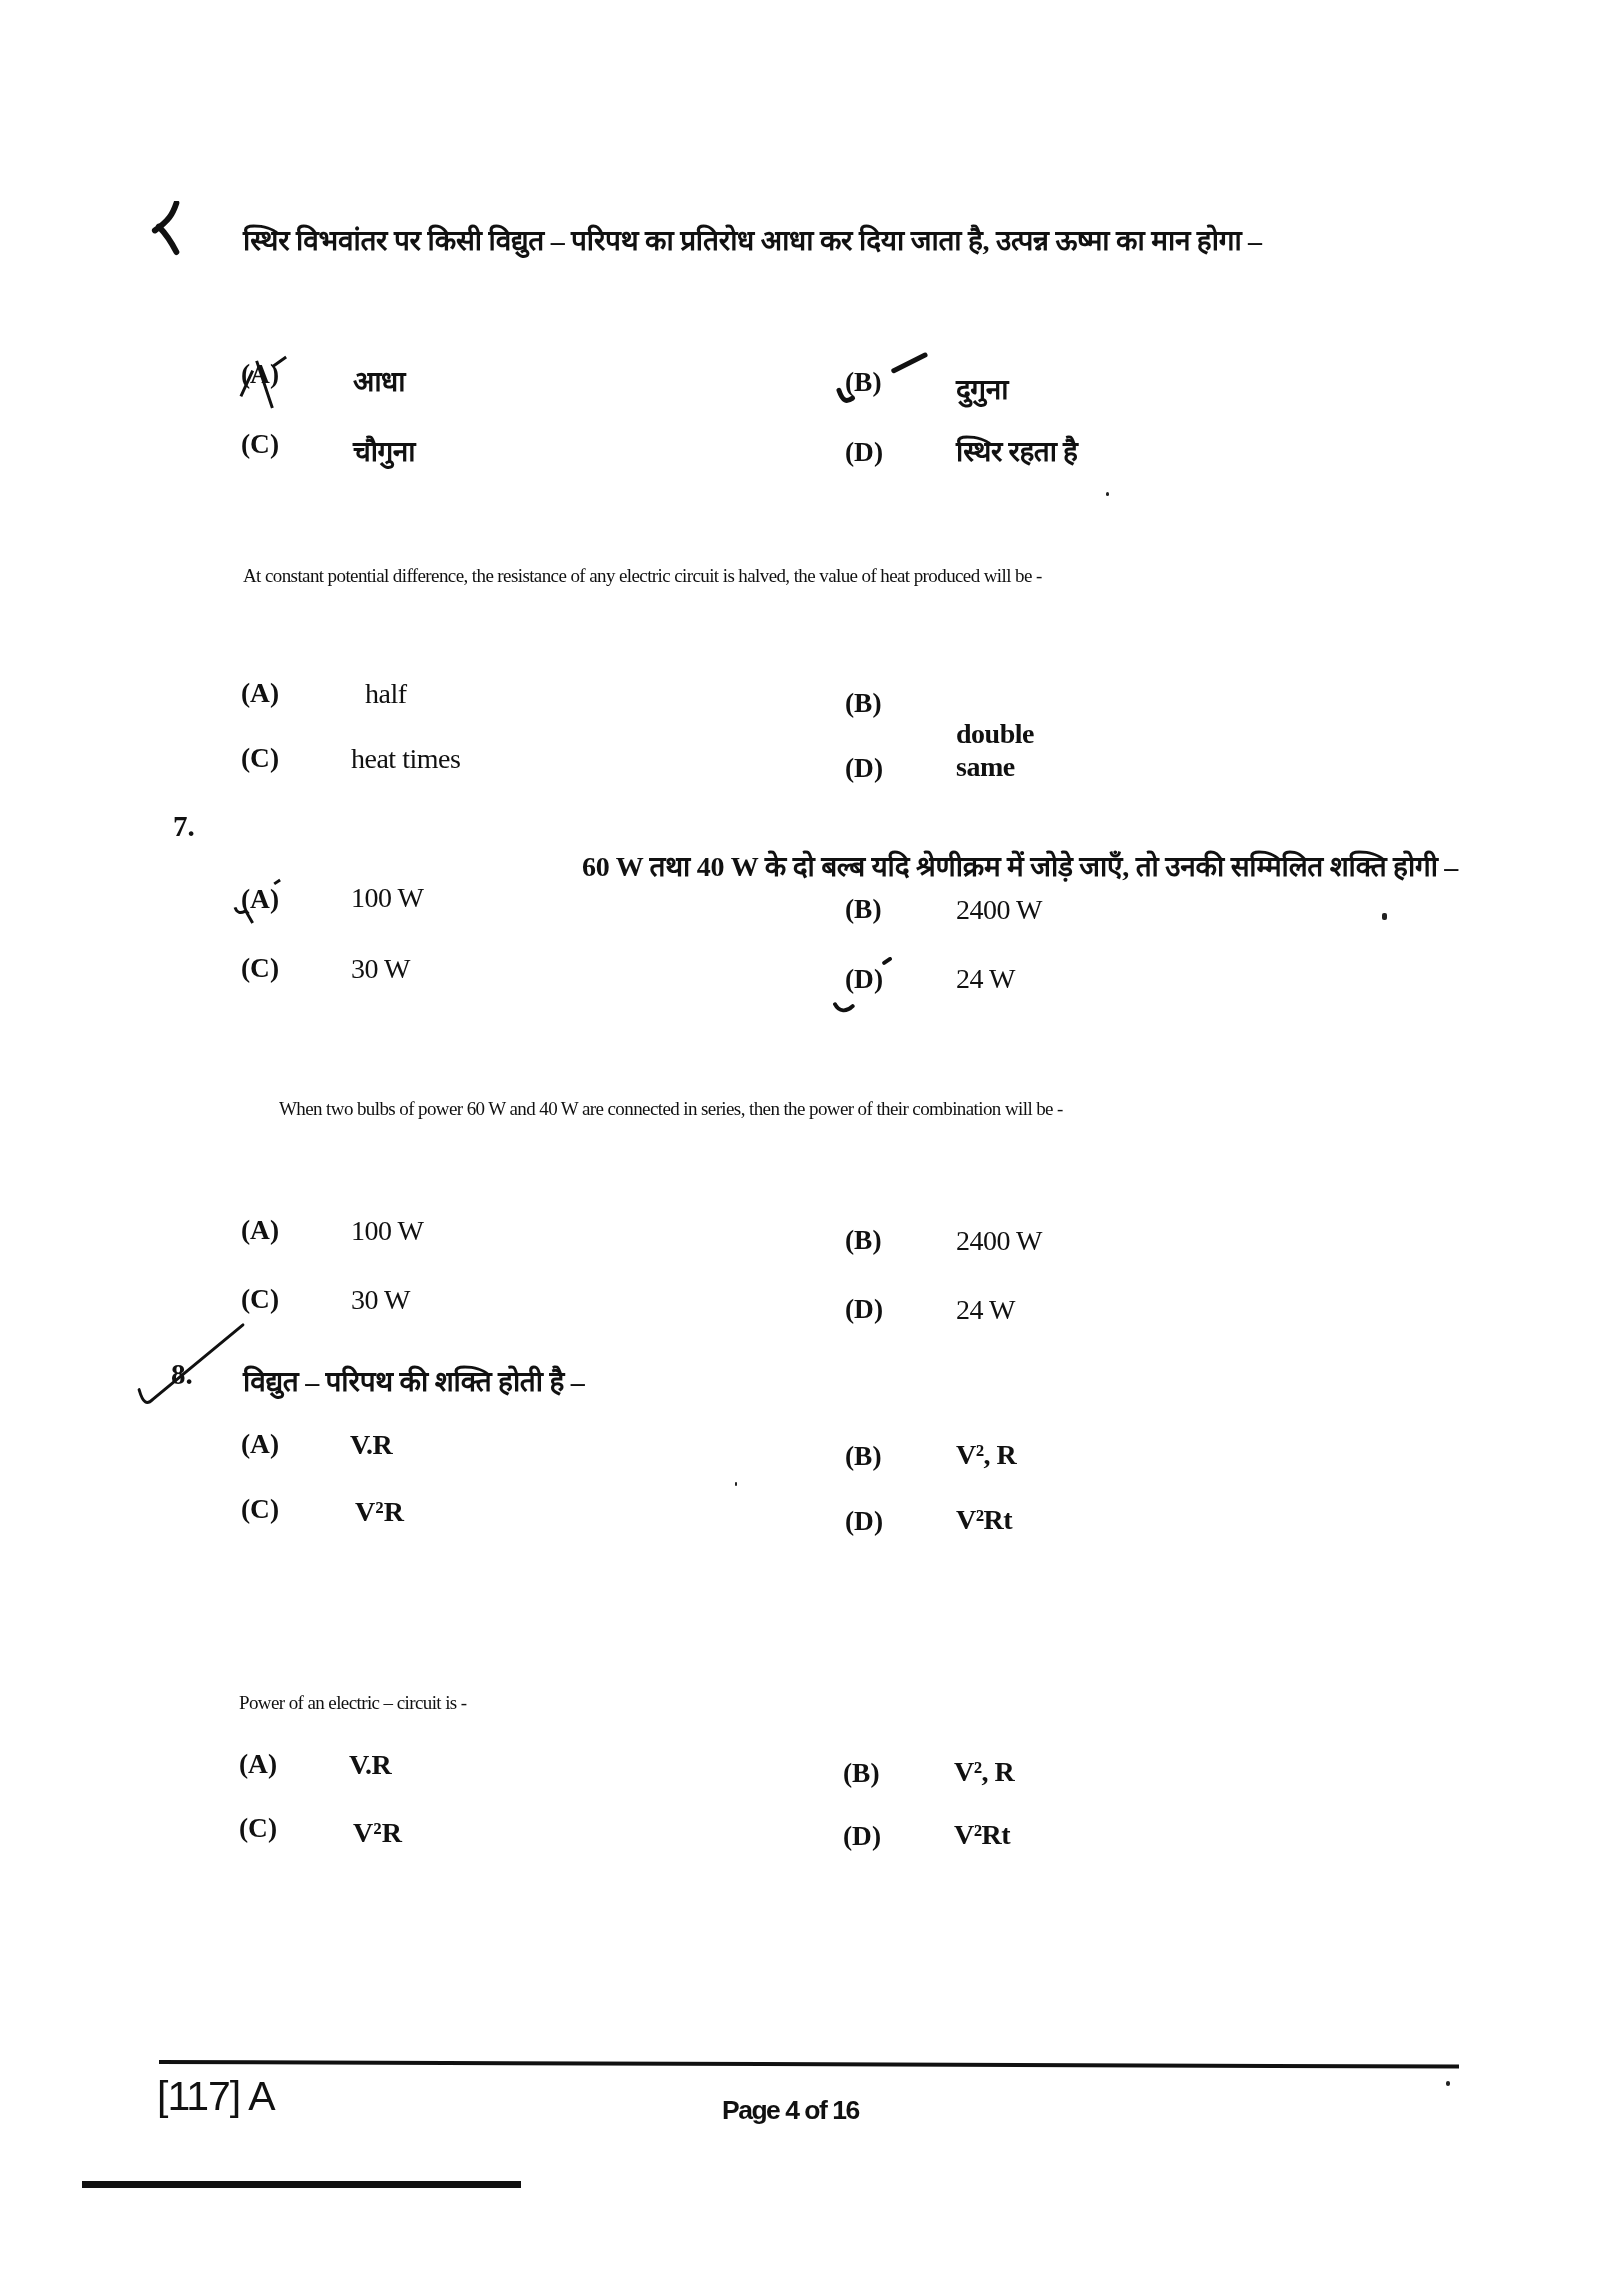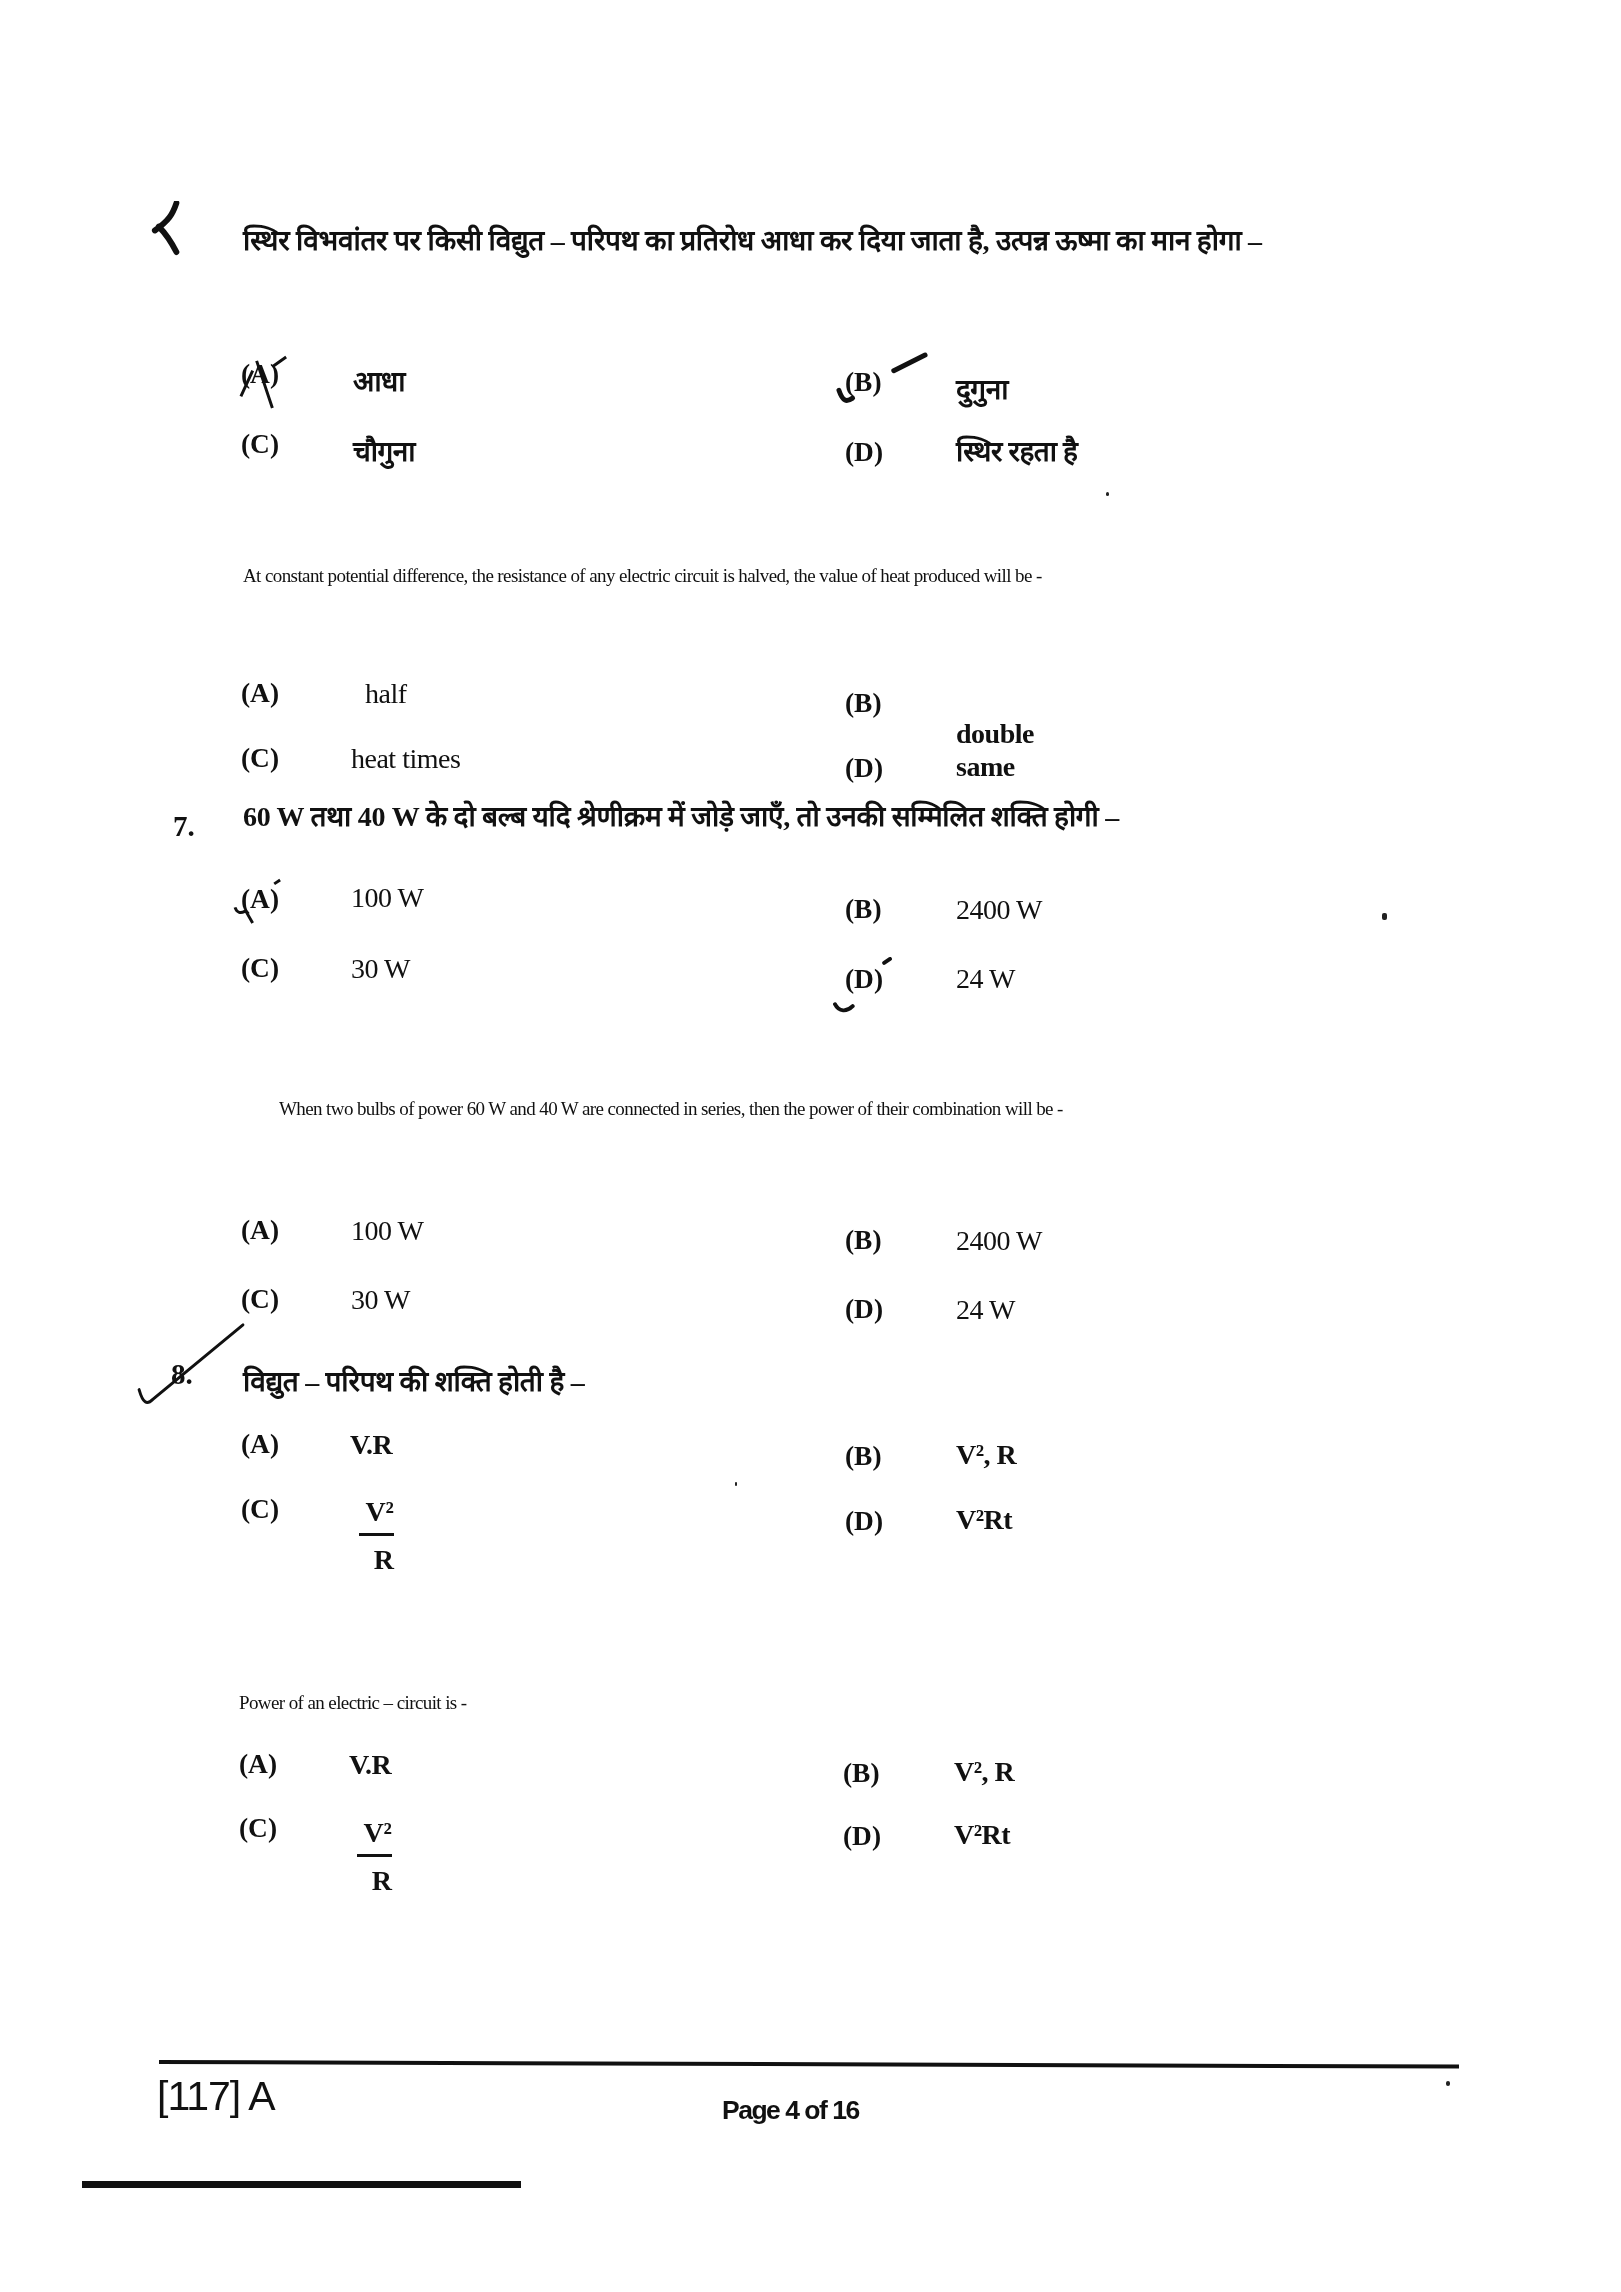--- a/index.html
+++ b/index.html
@@ -42,21 +42,21 @@
     }
     .opt-value {
       font-size: 28px;
       position: absolute;
       letter-spacing: -0.5px;
     }
     .opt-value.bold { font-weight: bold; }
     .fraction {
       position: absolute;
       display: flex;
-      flex-direction: column;
+      flex-direction: row;
       align-items: flex-end;
       font-weight: bold;
       font-size: 28px;
       width: 39px;
     }
     .fraction .num { line-height: 35px; }
     .fraction .bar {
       width: 35px;
       height: 2.9px;
       background: #111;
@@ -153,21 +153,21 @@
 
     <span class="opt-label" style="left:241px;top:743px;">(C)</span>
     <span class="opt-value" style="left:351px;top:743px;">heat times</span>
 
     <span class="opt-label" style="left:845px;top:753px;">(D)</span>
     <span class="opt-value" style="left:956px;top:751px;font-weight:bold;">same</span>
   </section>
 
   <section>
     <span class="abs q-num" style="left:173px;top:810px;">7.</span>
-    <div class="abs q-text" style="left:243px;top:790px;width:1215px;">60 W तथा 40 W के दो बल्ब यदि श्रेणीक्रम में जोड़े जाएँ, तो उनकी सम्मिलित शक्ति होगी –</div>
+    <div class="abs q-text" style="left:243px;top:840px;width:1215px;text-align:right;">60 W तथा 40 W के दो बल्ब यदि श्रेणीक्रम में जोड़े जाएँ, तो उनकी सम्मिलित शक्ति होगी –</div>
 
     <span class="opt-label" style="left:241px;top:884px;">(A)</span>
     <svg class="tick" style="left:231px;top:878px;" width="59" height="49" viewBox="0 0 60 50">
       <path d="M4 30 C6 36, 10 36, 14 34 M14 32 L22 46 M44 6 L50 2" stroke="#111" stroke-width="3" fill="none"></path>
     </svg>
     <span class="opt-value" style="left:351px;top:882px;">100 W</span>
 
     <span class="opt-label" style="left:845px;top:894px;">(B)</span>
     <span class="opt-value" style="left:956px;top:894px;">2400 W</span>
     <span class="dot" style="left:1382px;top:913px;"></span>

